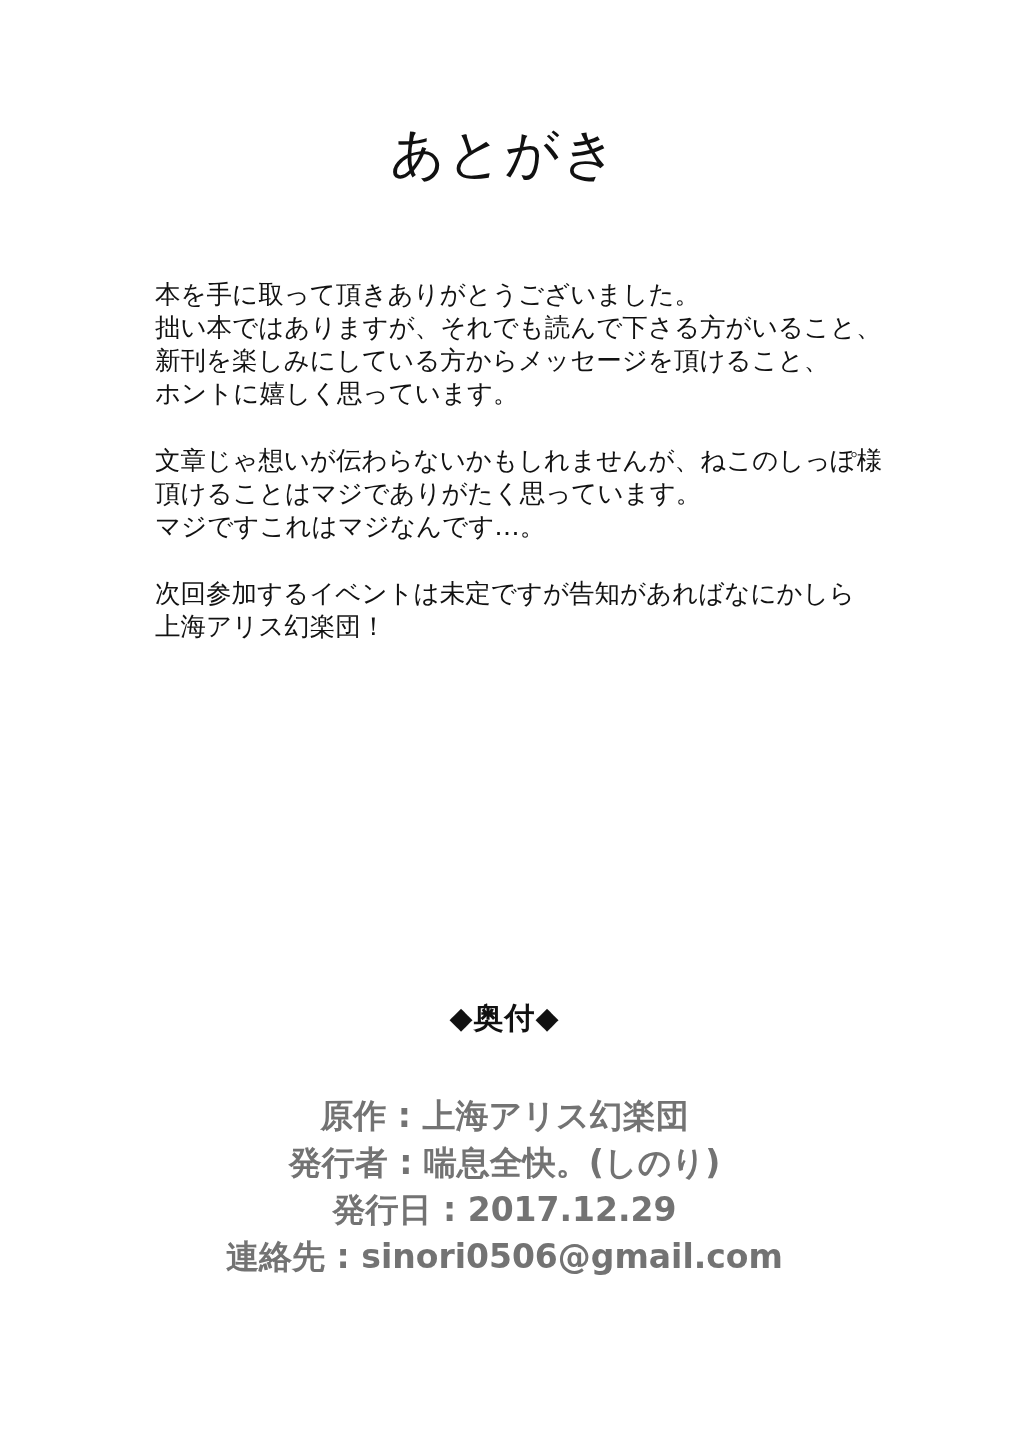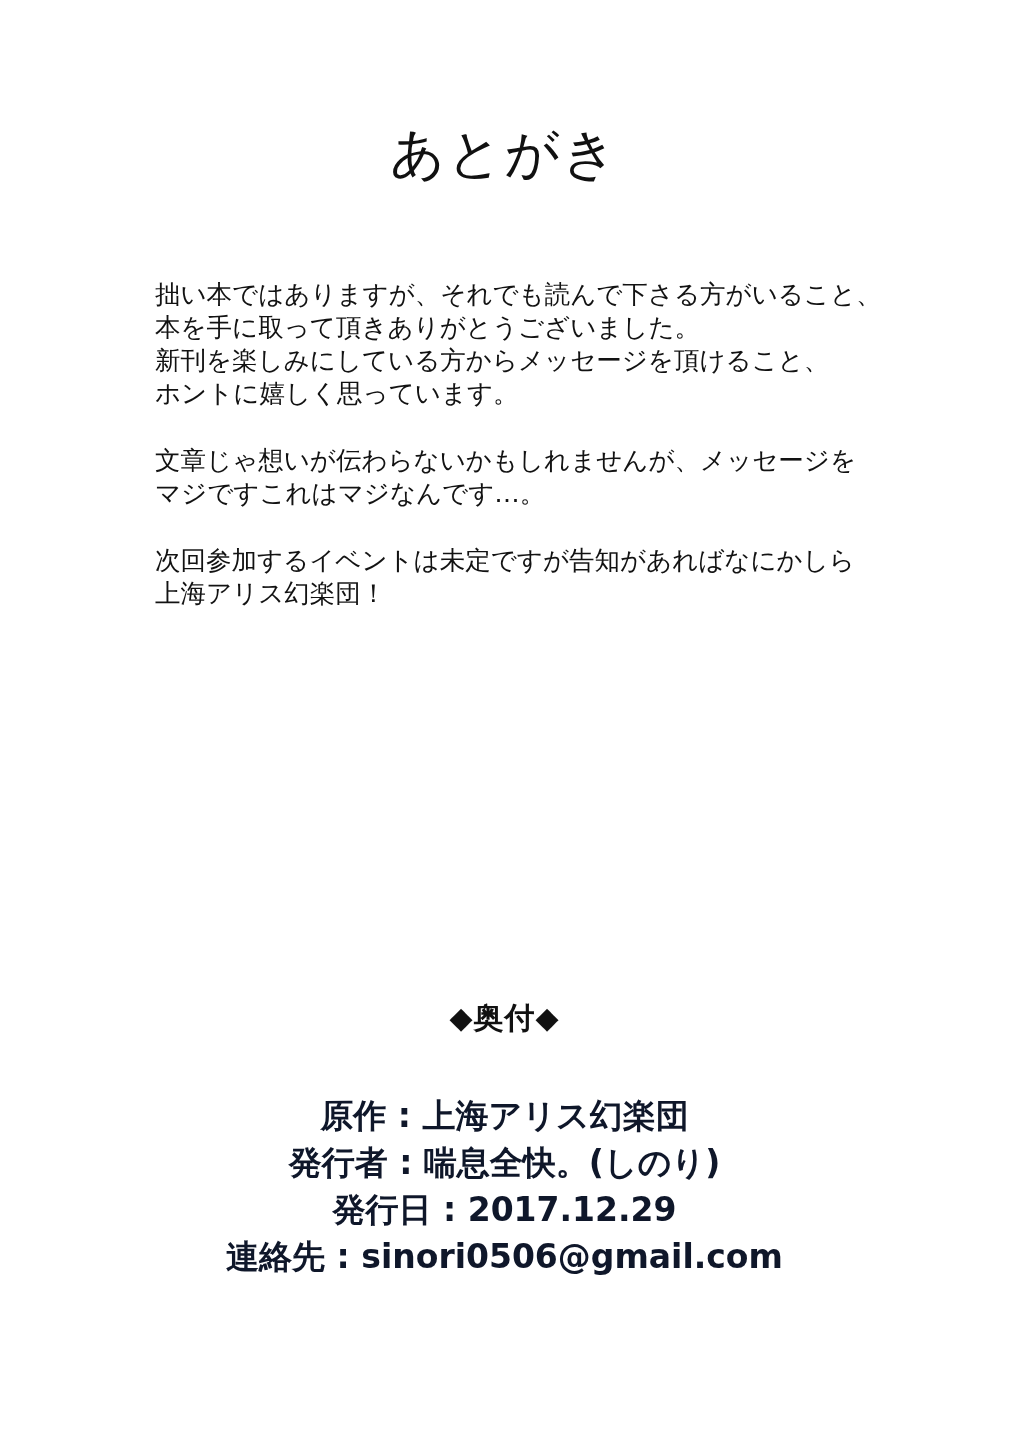--- a/index.html
+++ b/index.html
@@ -65,42 +65,43 @@
     position: absolute;
     top: 1092px;
     left: 0;
     width: 100%;
     text-align: center;
   }
   .colophon-line {
     font-size: 33px;
     line-height: 47px;
     font-weight: bold;
-    color: #0f172a;
+    color: #737373;
     white-space: nowrap;
   }
 </style>
 </head>
 <body>
 
 <div class="page">
 
   <div class="title">あとがき</div>
 
   <div class="body-block">
 
     <div class="para">
+      <div class="line">本を手に取って頂きありがとうございました。</div>
       <div class="line">拙い本ではありますが、それでも読んで下さる方がいること、</div>
-      <div class="line">本を手に取って頂きありがとうございました。</div>
       <div class="line">新刊を楽しみにしている方からメッセージを頂けること、</div>
       <div class="line">ホントに嬉しく思っています。</div>
     </div>
 
     <div class="para">
-      <div class="line">文章じゃ想いが伝わらないかもしれませんが、メッセージを</div>
+      <div class="line">文章じゃ想いが伝わらないかもしれませんが、ねこのしっぽ様</div>
+      <div class="line">頂けることはマジでありがたく思っています。</div>
       <div class="line">マジですこれはマジなんです…。</div>
     </div>
 
     <div class="para">
       <div class="line">次回参加するイベントは未定ですが告知があればなにかしら</div>
       <div class="line">上海アリス幻楽団！</div>
     </div>
 
   </div>
 

